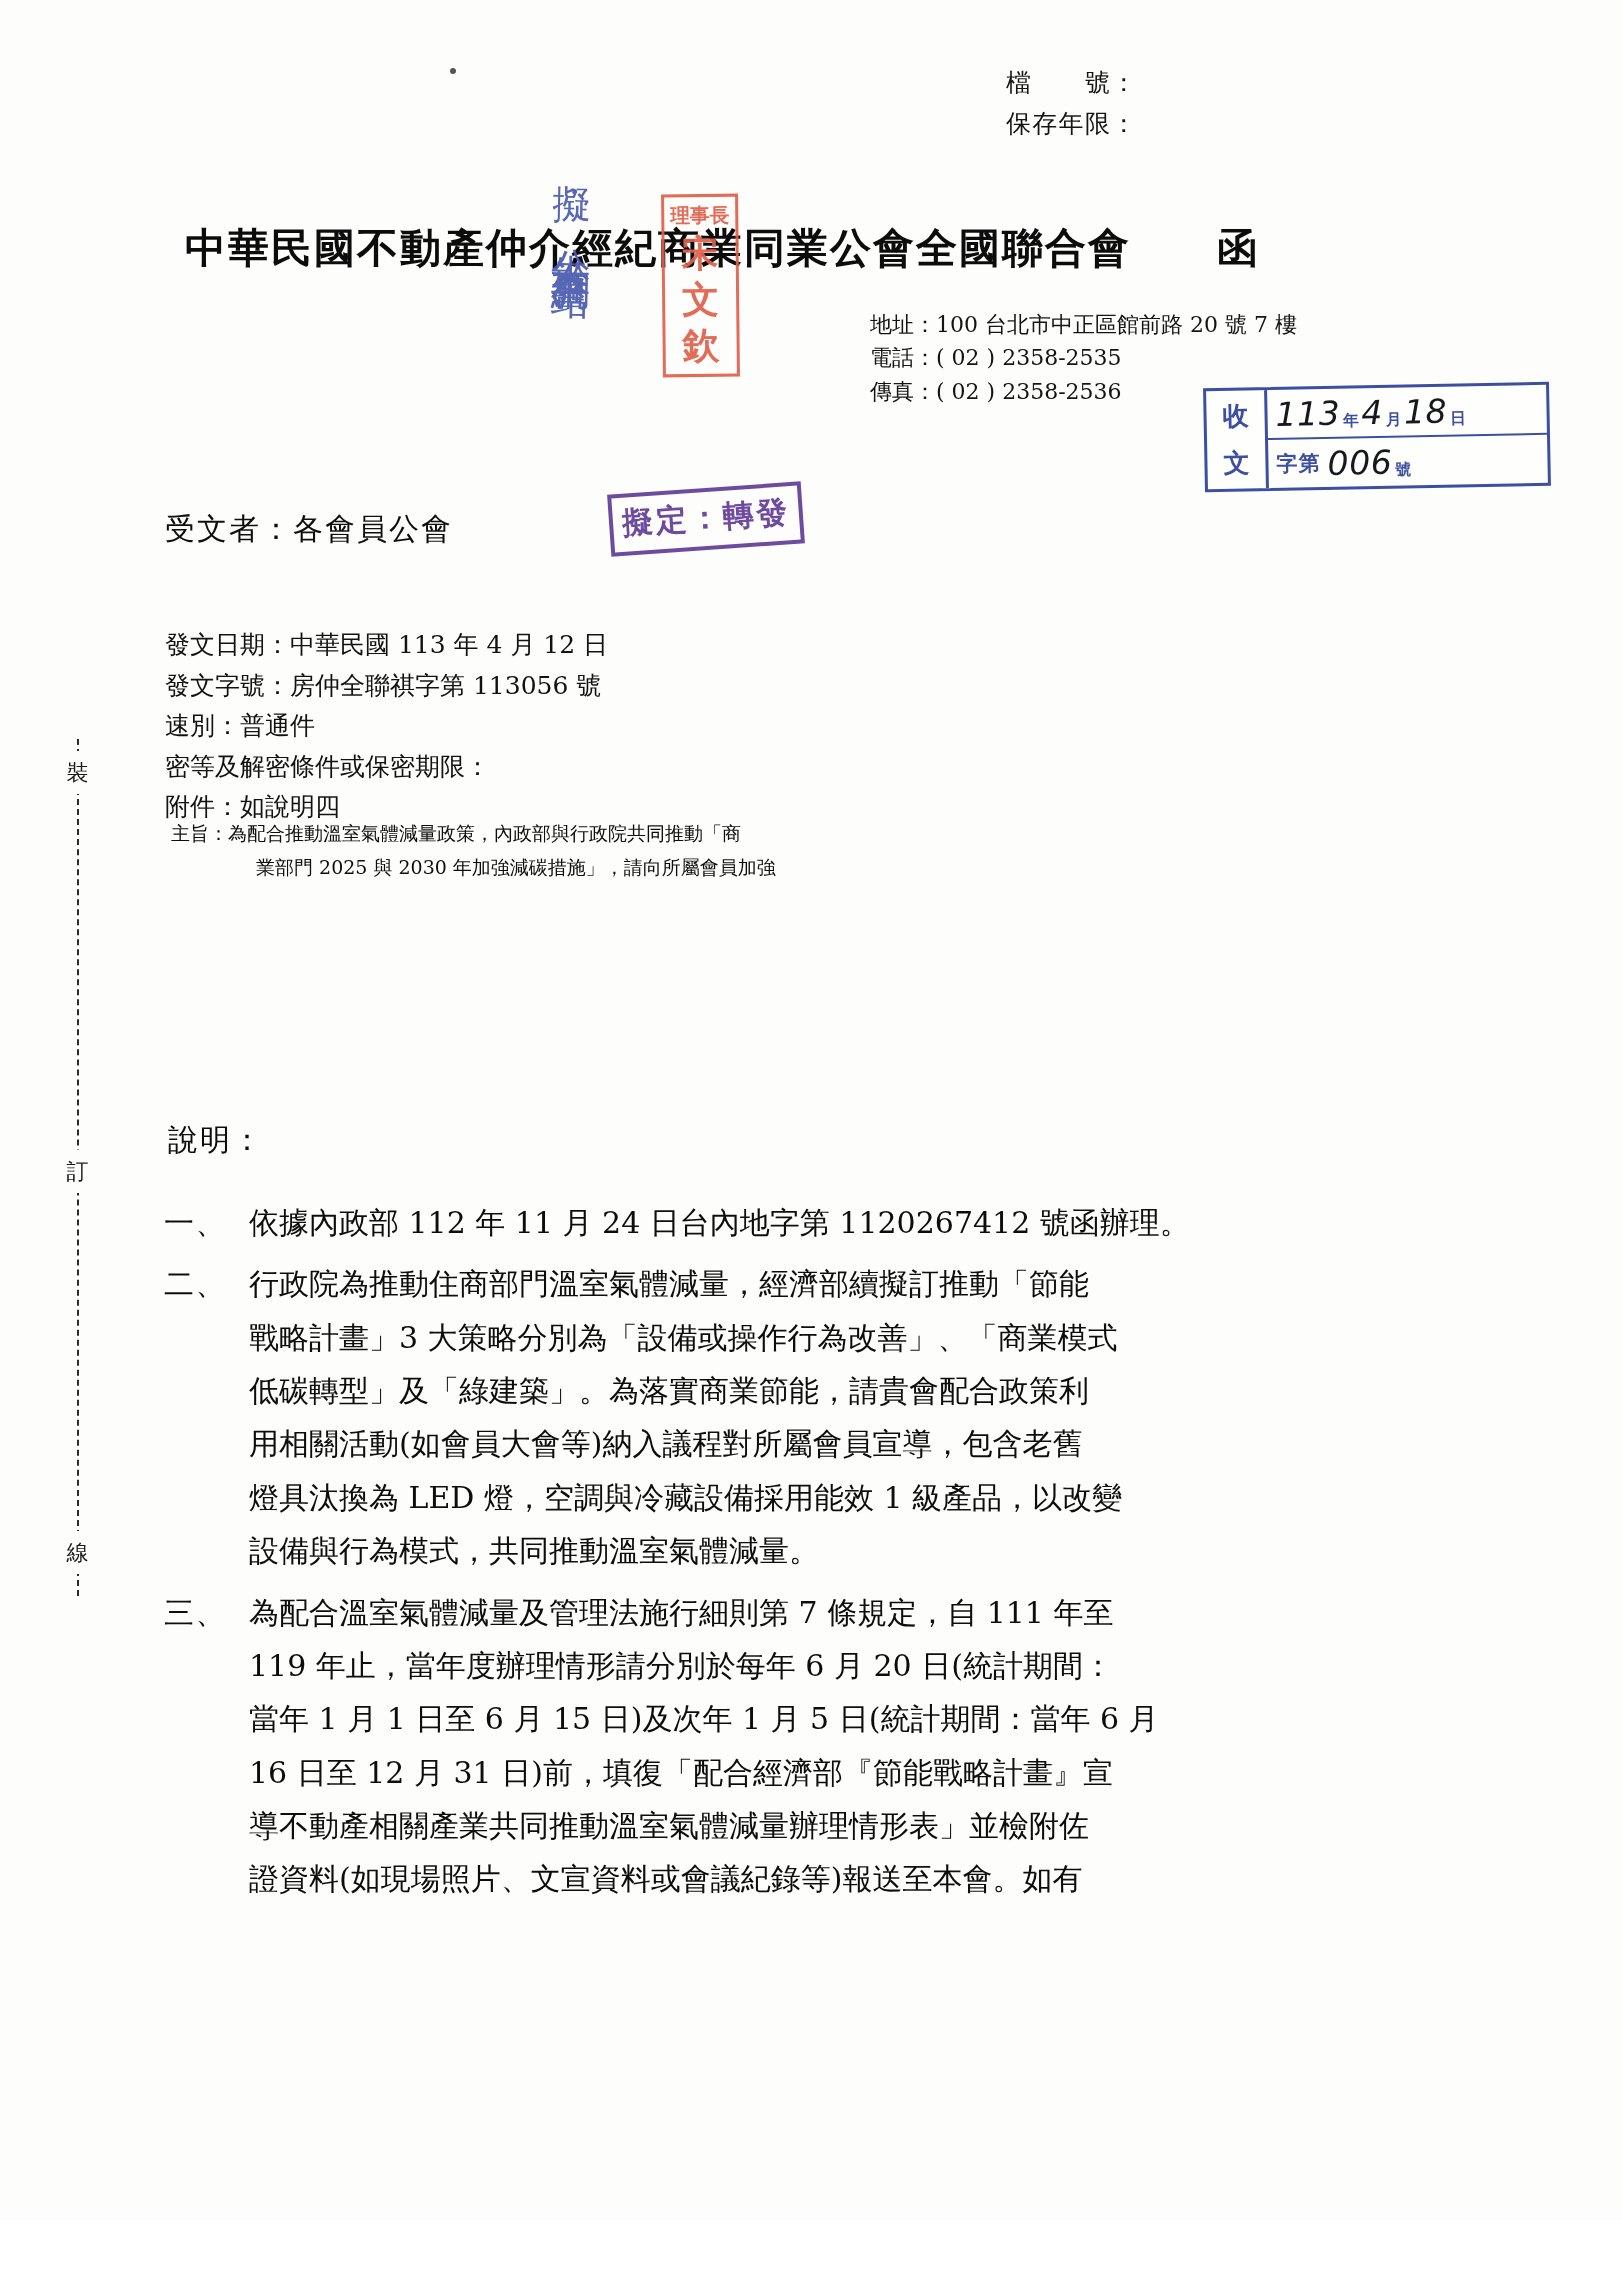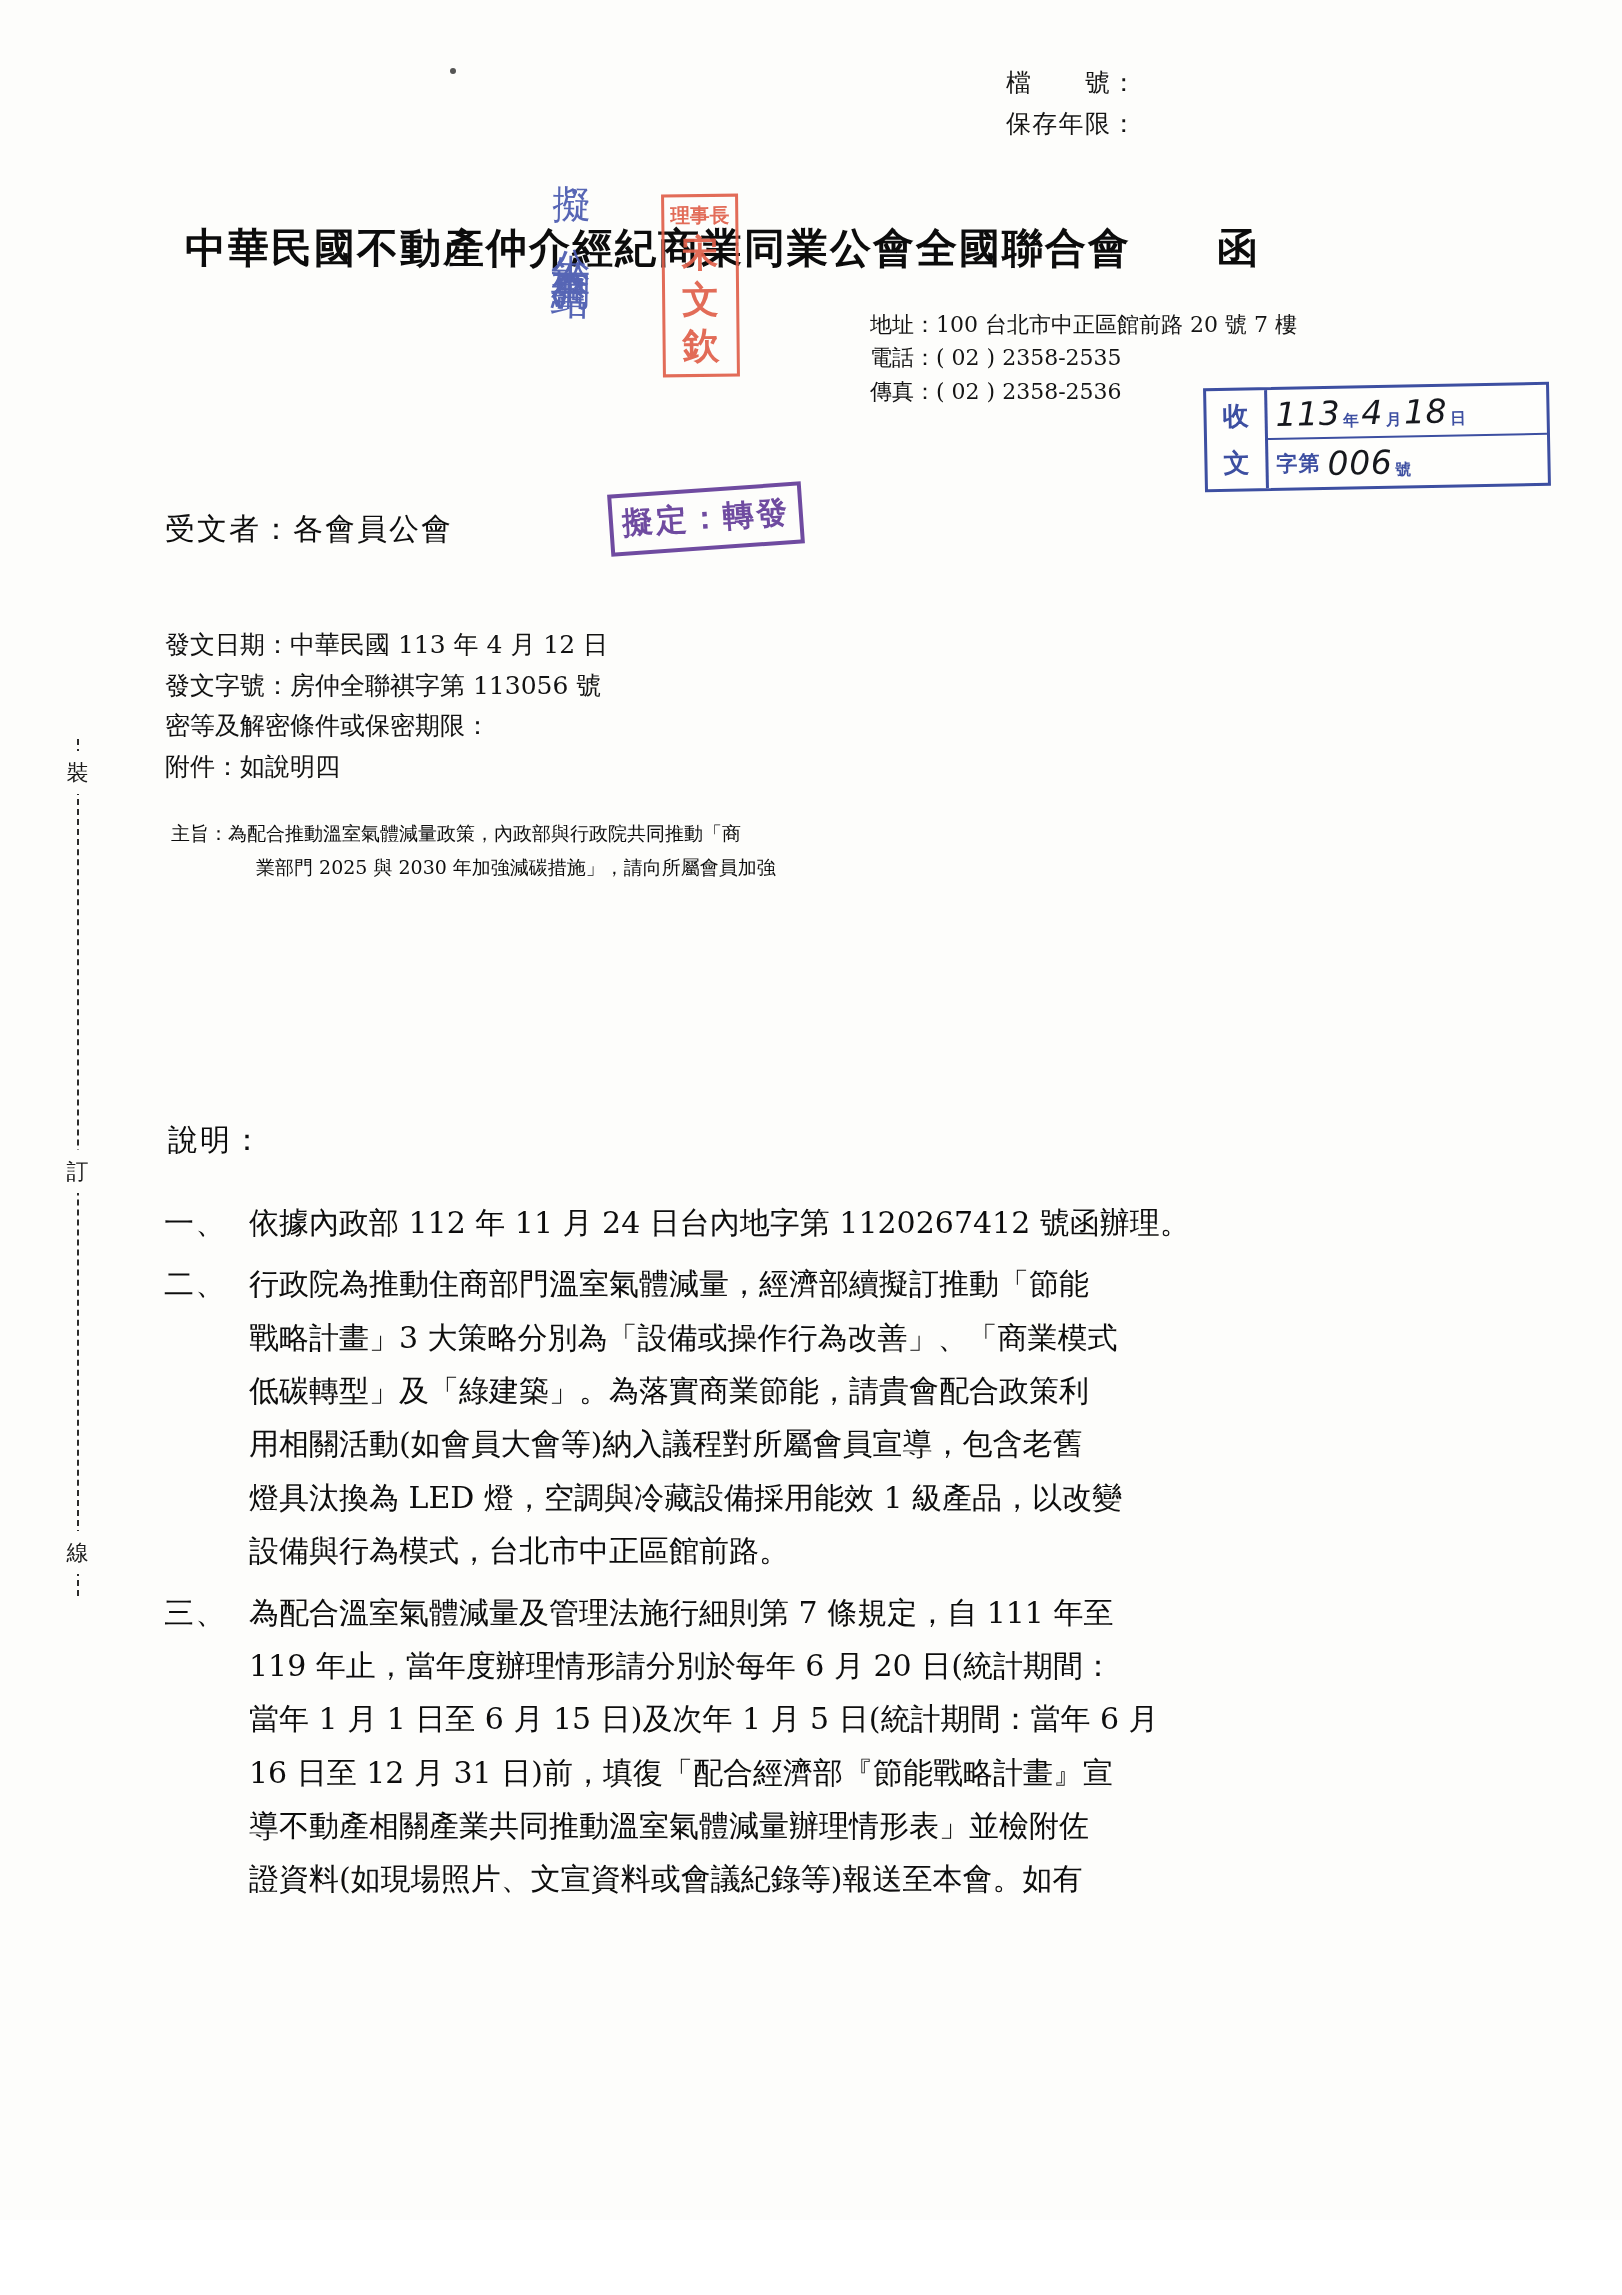--- a/index.html
+++ b/index.html
@@ -324,20 +324,21 @@
     </div>
   </div>
 
   <div id="recipient-line" class="abs cjk">受文者：各會員公會</div>
 
   <div id="approval-stamp" class="abs">擬定：轉發</div>
 
   <div id="doc-meta" class="abs cjk">
     <div class="row">發文日期：中華民國 113 年 4 月 12 日</div>
     <div class="row">發文字號：房仲全聯祺字第 113056 號</div>
+    <div class="row">速別：普通件</div>
     <div class="row">密等及解密條件或保密期限：</div>
     <div class="row">附件：如說明四</div>
   </div>
 
   <div id="purpose-block" class="abs cjk">
     <div class="line">主旨：為配合推動溫室氣體減量政策，內政部與行政院共同推動「商</div>
     <div class="line indent">業部門 2025 與 2030 年加強減碳措施」，請向所屬會員加強</div>
   </div>
 
   <div id="explanation-heading" class="abs cjk">說明：</div>
@@ -352,21 +353,21 @@
     </div>
 
     <div class="exp-item">
       <div class="exp-marker">二、</div>
       <div class="exp-body">
         <div class="line">行政院為推動住商部門溫室氣體減量，經濟部續擬訂推動「節能</div>
         <div class="line">戰略計畫」3 大策略分別為「設備或操作行為改善」、「商業模式</div>
         <div class="line">低碳轉型」及「綠建築」。為落實商業節能，請貴會配合政策利</div>
         <div class="line">用相關活動(如會員大會等)納入議程對所屬會員宣導，包含老舊</div>
         <div class="line">燈具汰換為 LED 燈，空調與冷藏設備採用能效 1 級產品，以改變</div>
-        <div class="line">設備與行為模式，台北市中正區館前路。</div>
+        <div class="line">設備與行為模式，共同推動溫室氣體減量。</div>
       </div>
     </div>
 
     <div class="exp-item">
       <div class="exp-marker">三、</div>
       <div class="exp-body">
         <div class="line">為配合溫室氣體減量及管理法施行細則第 7 條規定，自 111 年至</div>
         <div class="line">119 年止，當年度辦理情形請分別於每年 6 月 20 日(統計期間：</div>
         <div class="line">當年 1 月 1 日至 6 月 15 日)及次年 1 月 5 日(統計期間：當年 6 月</div>
         <div class="line">16 日至 12 月 31 日)前，填復「配合經濟部『節能戰略計畫』宣</div>

